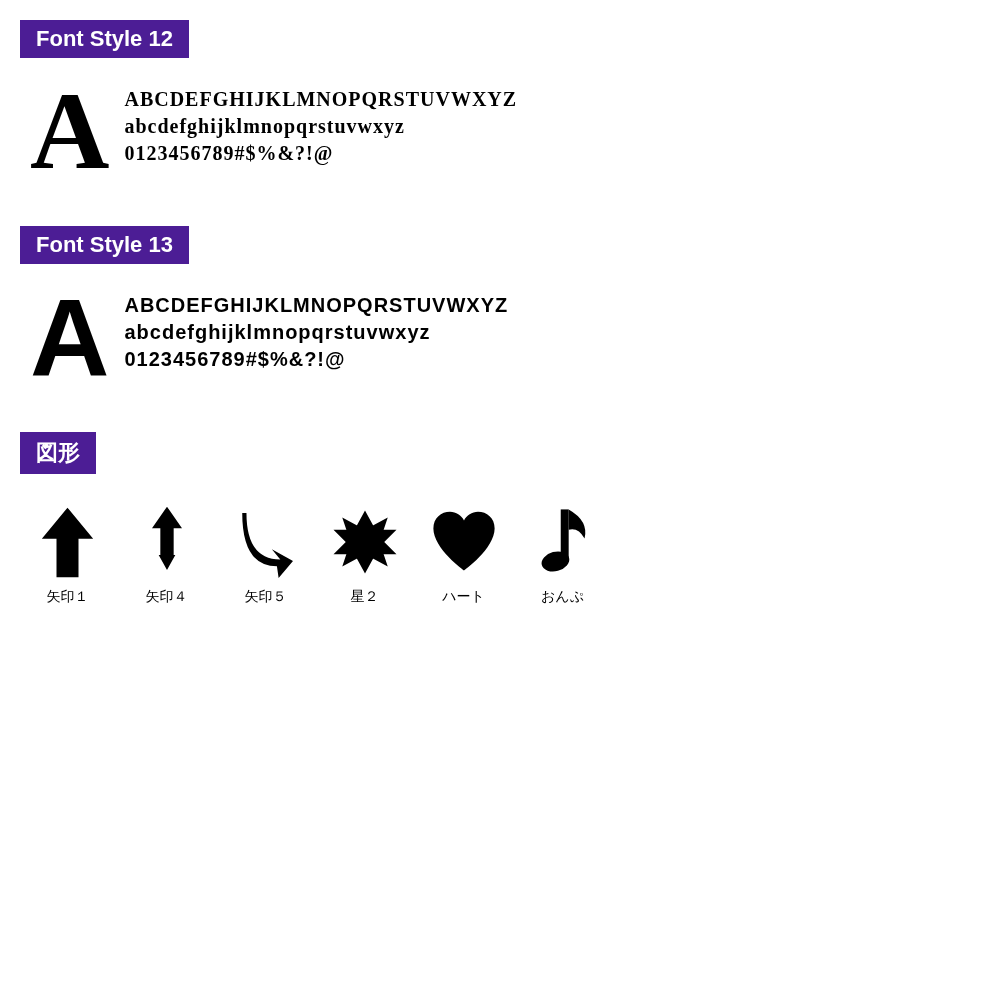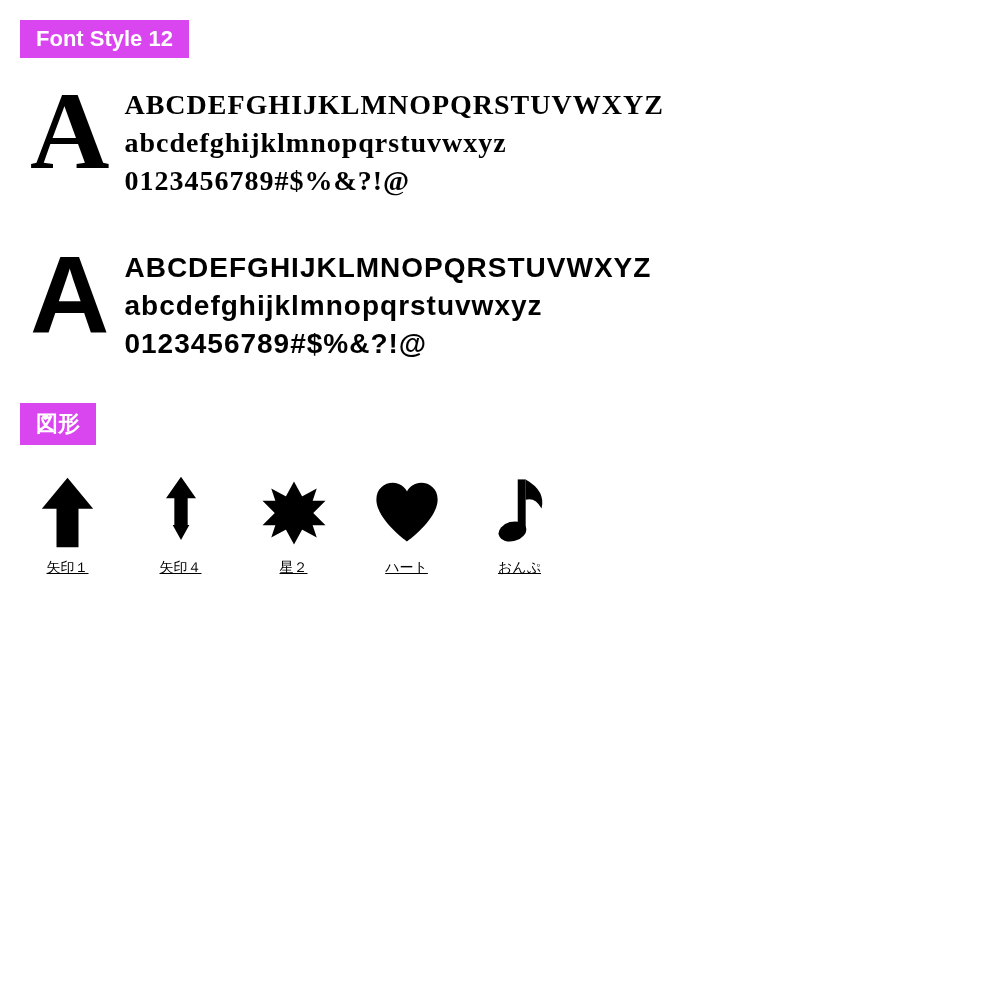--- a/index.html
+++ b/index.html
@@ -12,21 +12,21 @@
     }
 
     .page {
       width: 1000px;
       padding: 20px 20px 20px 20px;
     }
 
     
     .section-label {
       display: inline-block;
-      background: #d946ef;
+      background: #4c1d95;
       color: #ffffff;
       font-family: sans-serif;
       font-weight: bold;
       font-size: 22px;
       padding: 6px 16px;
       margin-bottom: 18px;
     }
 
     
     .font-section {
@@ -54,21 +54,21 @@
       font-family: Georgia, 'Times New Roman', serif;
       font-weight: 700;
       color: #000;
       display: flex;
       flex-direction: column;
       justify-content: center;
       padding-top: 10px;
     }
 
     .char-line {
-      font-size: 28px;
+      font-size: 20px;
       line-height: 1.35;
       letter-spacing: 1px;
     }
 
     
     .font-preview-13 {
       display: flex;
       align-items: flex-start;
       gap: 10px;
       padding: 0 10px;
@@ -90,29 +90,28 @@
       color: #000;
       display: flex;
       flex-direction: column;
       justify-content: center;
       padding-top: 10px;
     }
 
     
     .shapes-section {
       margin-top: 20px;
-      text-decoration: underline;
     }
 
     .shapes-grid {
       display: flex;
       flex-direction: row;
       align-items: flex-end;
       justify-content: flex-start;
-      gap: 18px;
+      gap: 4px;
       padding: 10px 0 0 0;
       flex-wrap: nowrap;
     }
 
     .shape-item {
       display: flex;
       flex-direction: column;
       align-items: center;
       width: 95px;
     }
@@ -148,20 +147,21 @@
       <div class="big-letter-12">A</div>
       <div class="char-lines-12">
         <div class="char-line">ABCDEFGHIJKLMNOPQRSTUVWXYZ</div>
         <div class="char-line">abcdefghijklmnopqrstuvwxyz</div>
         <div class="char-line">0123456789#$%&amp;?!@</div>
       </div>
     </div>
   </div>
 
   <div class="font-section">
+    <div class="section-label">Font Style 13</div>
     <div class="font-preview-13">
       <div class="big-letter-13">A</div>
       <div class="char-lines-13">
         <div class="char-line">ABCDEFGHIJKLMNOPQRSTUVWXYZ</div>
         <div class="char-line">abcdefghijklmnopqrstuvwxyz</div>
         <div class="char-line">0123456789#$%&amp;?!@</div>
       </div>
     </div>
   </div>
 
@@ -183,20 +183,29 @@
       <div class="shape-item">
         <div class="shape-icon">
           <svg viewBox="0 0 40 90" width="40" height="75">
 
             <polygon points="20,2 38,28 28,28 28,60 30,60 20,78 10,60 12,60 12,28 2,28" fill="#000"></polygon>
           </svg>
         </div>
         <div class="shape-label">矢印４</div>
       </div>
 
+      <div class="shape-item">
+        <div class="shape-icon">
+          <svg viewBox="0 0 65 80" width="55" height="75">
+
+            <path d="M10,5 Q10,60 50,60 L40,48 L65,62 L48,82 L46,68 Q5,68 5,5 Z" fill="#000"></path>
+          </svg>
+        </div>
+        <div class="shape-label">矢印５</div>
+      </div>
 
 
       <div class="shape-item">
         <div class="shape-icon">
           <svg viewBox="0 0 80 80" width="72" height="72">
             <polygon points="40,4 52,26 76,26 58,44 66,68 40,54 14,68 22,44 4,26 28,26" fill="#000"></polygon>
             <polygon points="40,76 52,54 76,54 58,36 66,12 40,26 14,12 22,36 4,54 28,54" fill="#000"></polygon>
           </svg>
         </div>
         <div class="shape-label">星２</div>

